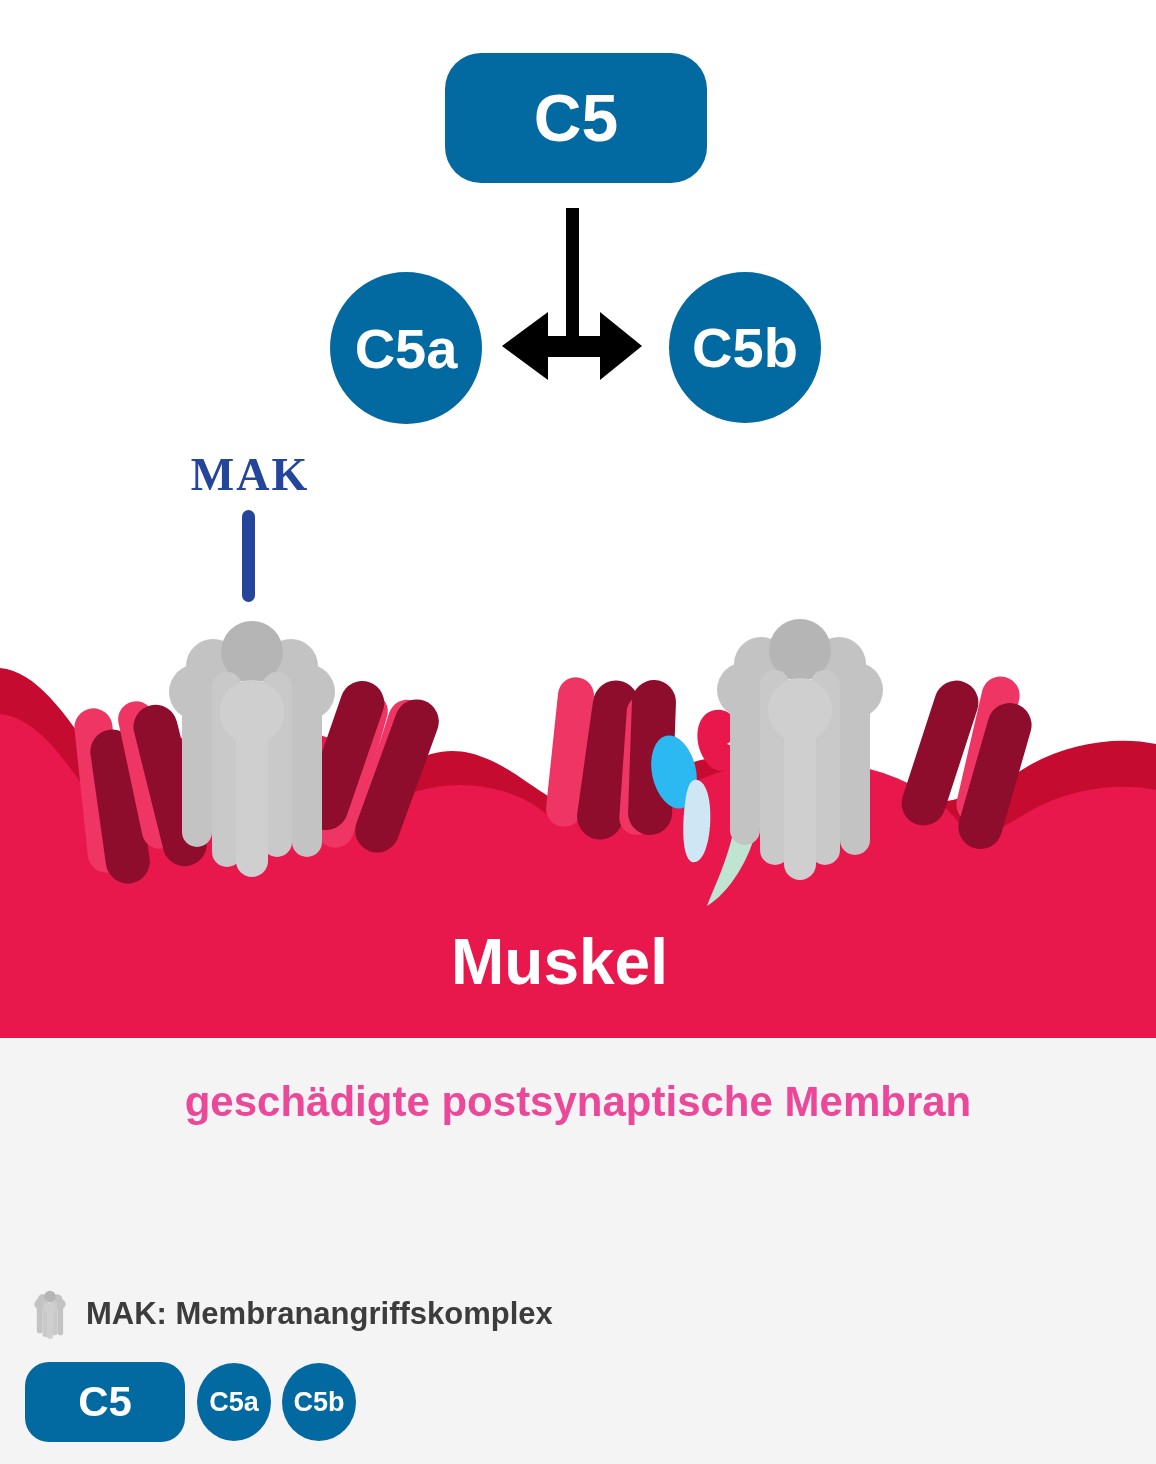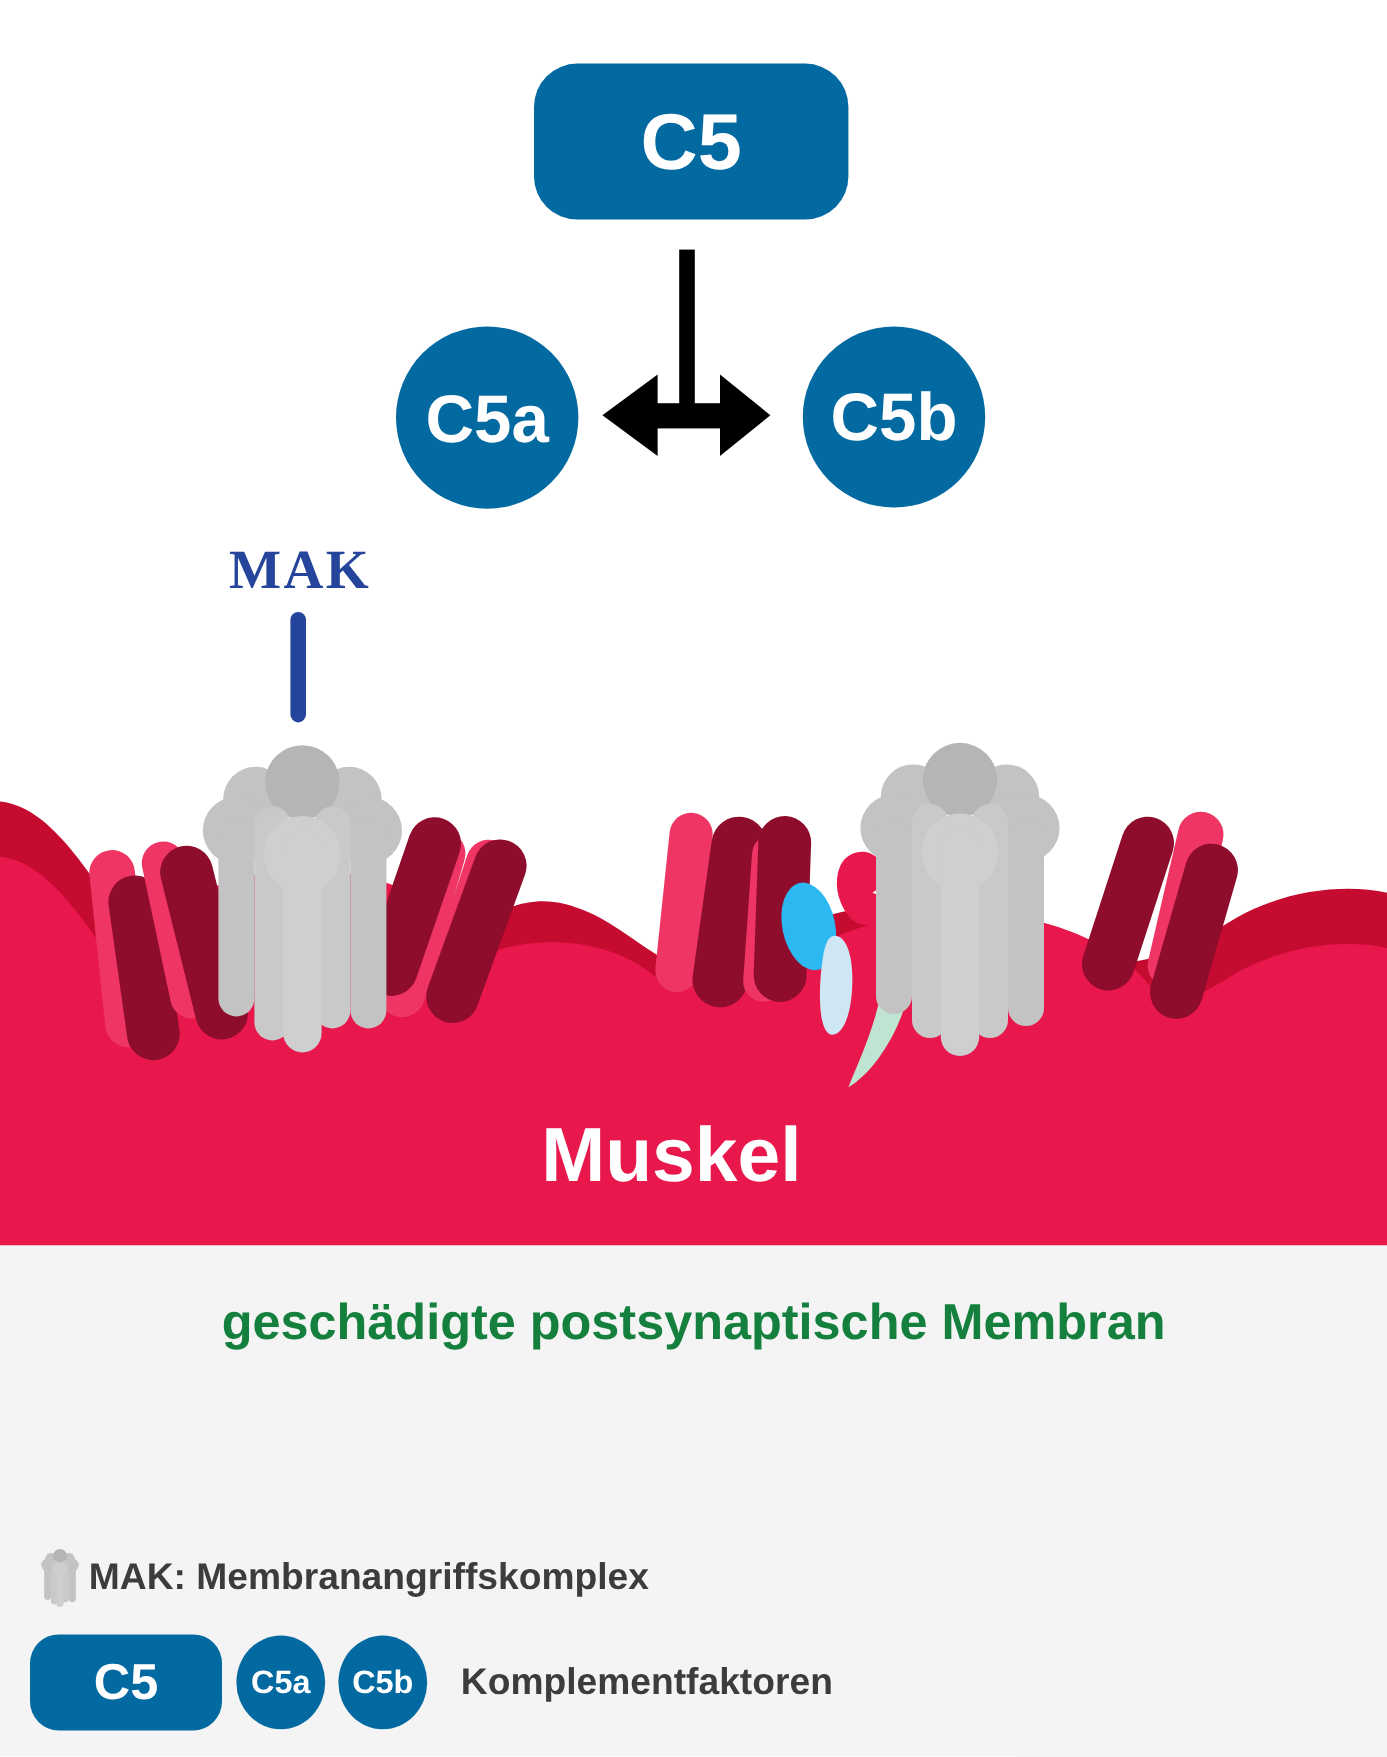--- a/index.html
+++ b/index.html
@@ -16,22 +16,22 @@
   .mak-label{left:170px;top:448px;width:160px;height:52px;display:flex;align-items:center;justify-content:center;
     color:#24459B;font-size:46px;letter-spacing:2px;font-family:Liberation Serif, serif;}
   .mak-line{left:242px;top:510px;width:13px;height:92px;border-radius:7px;background:#24459B;}
   
   .membrane-svg{left:0;top:600px;}
   .muskel{left:0;top:922px;width:1119px;height:80px;display:flex;align-items:center;justify-content:center;
     color:#ffffff;font-size:64px;}
   
   .footer{left:0;top:1038px;width:1156px;height:426px;background:#F4F4F5;}
   .caption{left:0;top:1072px;width:1156px;height:60px;display:flex;align-items:center;justify-content:center;
-    color:#15803d;font-size:42px;}
-  .legend-row1{left:34px;top:1286px;height:56px;display:flex;align-items:center;gap:8px;}
+    color:#ec4899;font-size:42px;}
+  .legend-row1{left:34px;top:1286px;height:56px;display:flex;align-items:center;gap:20px;}
   .legend-row2{left:25px;top:1362px;height:80px;display:flex;align-items:center;}
   .legend-text{color:#3C3C3C;font-size:31px;}
   .legend-c5{width:160px;height:80px;border-radius:24px;font-size:42px;}
   .legend-chip{width:74px;height:78px;border-radius:50%;font-size:27px;}
   .legend-c5a{margin-left:12px;}
   .legend-c5b{margin-left:11px;}
   .legend-row2 .legend-text{margin-left:28px;}
 </style>
 </head>
 <body>
@@ -174,16 +174,15 @@
       <circle cx="0" cy="60" r="32" fill="#CFCFCF"></circle>
       <rect x="-16" y="40" width="32" height="185" rx="16" fill="#CFCFCF"></rect>
     </svg>
     <span class="legend-text">MAK: Membranangriffskomplex</span>
   </div>
 
   <div class="abs legend-row2">
     <span class="node legend-c5">C5</span>
     <span class="node legend-chip legend-c5a">C5a</span>
     <span class="node legend-chip legend-c5b">C5b</span>
-    <span class="legend-text">Komplementfaktoren</span>
   </div>
 
 </div>
 
 </body></html>

